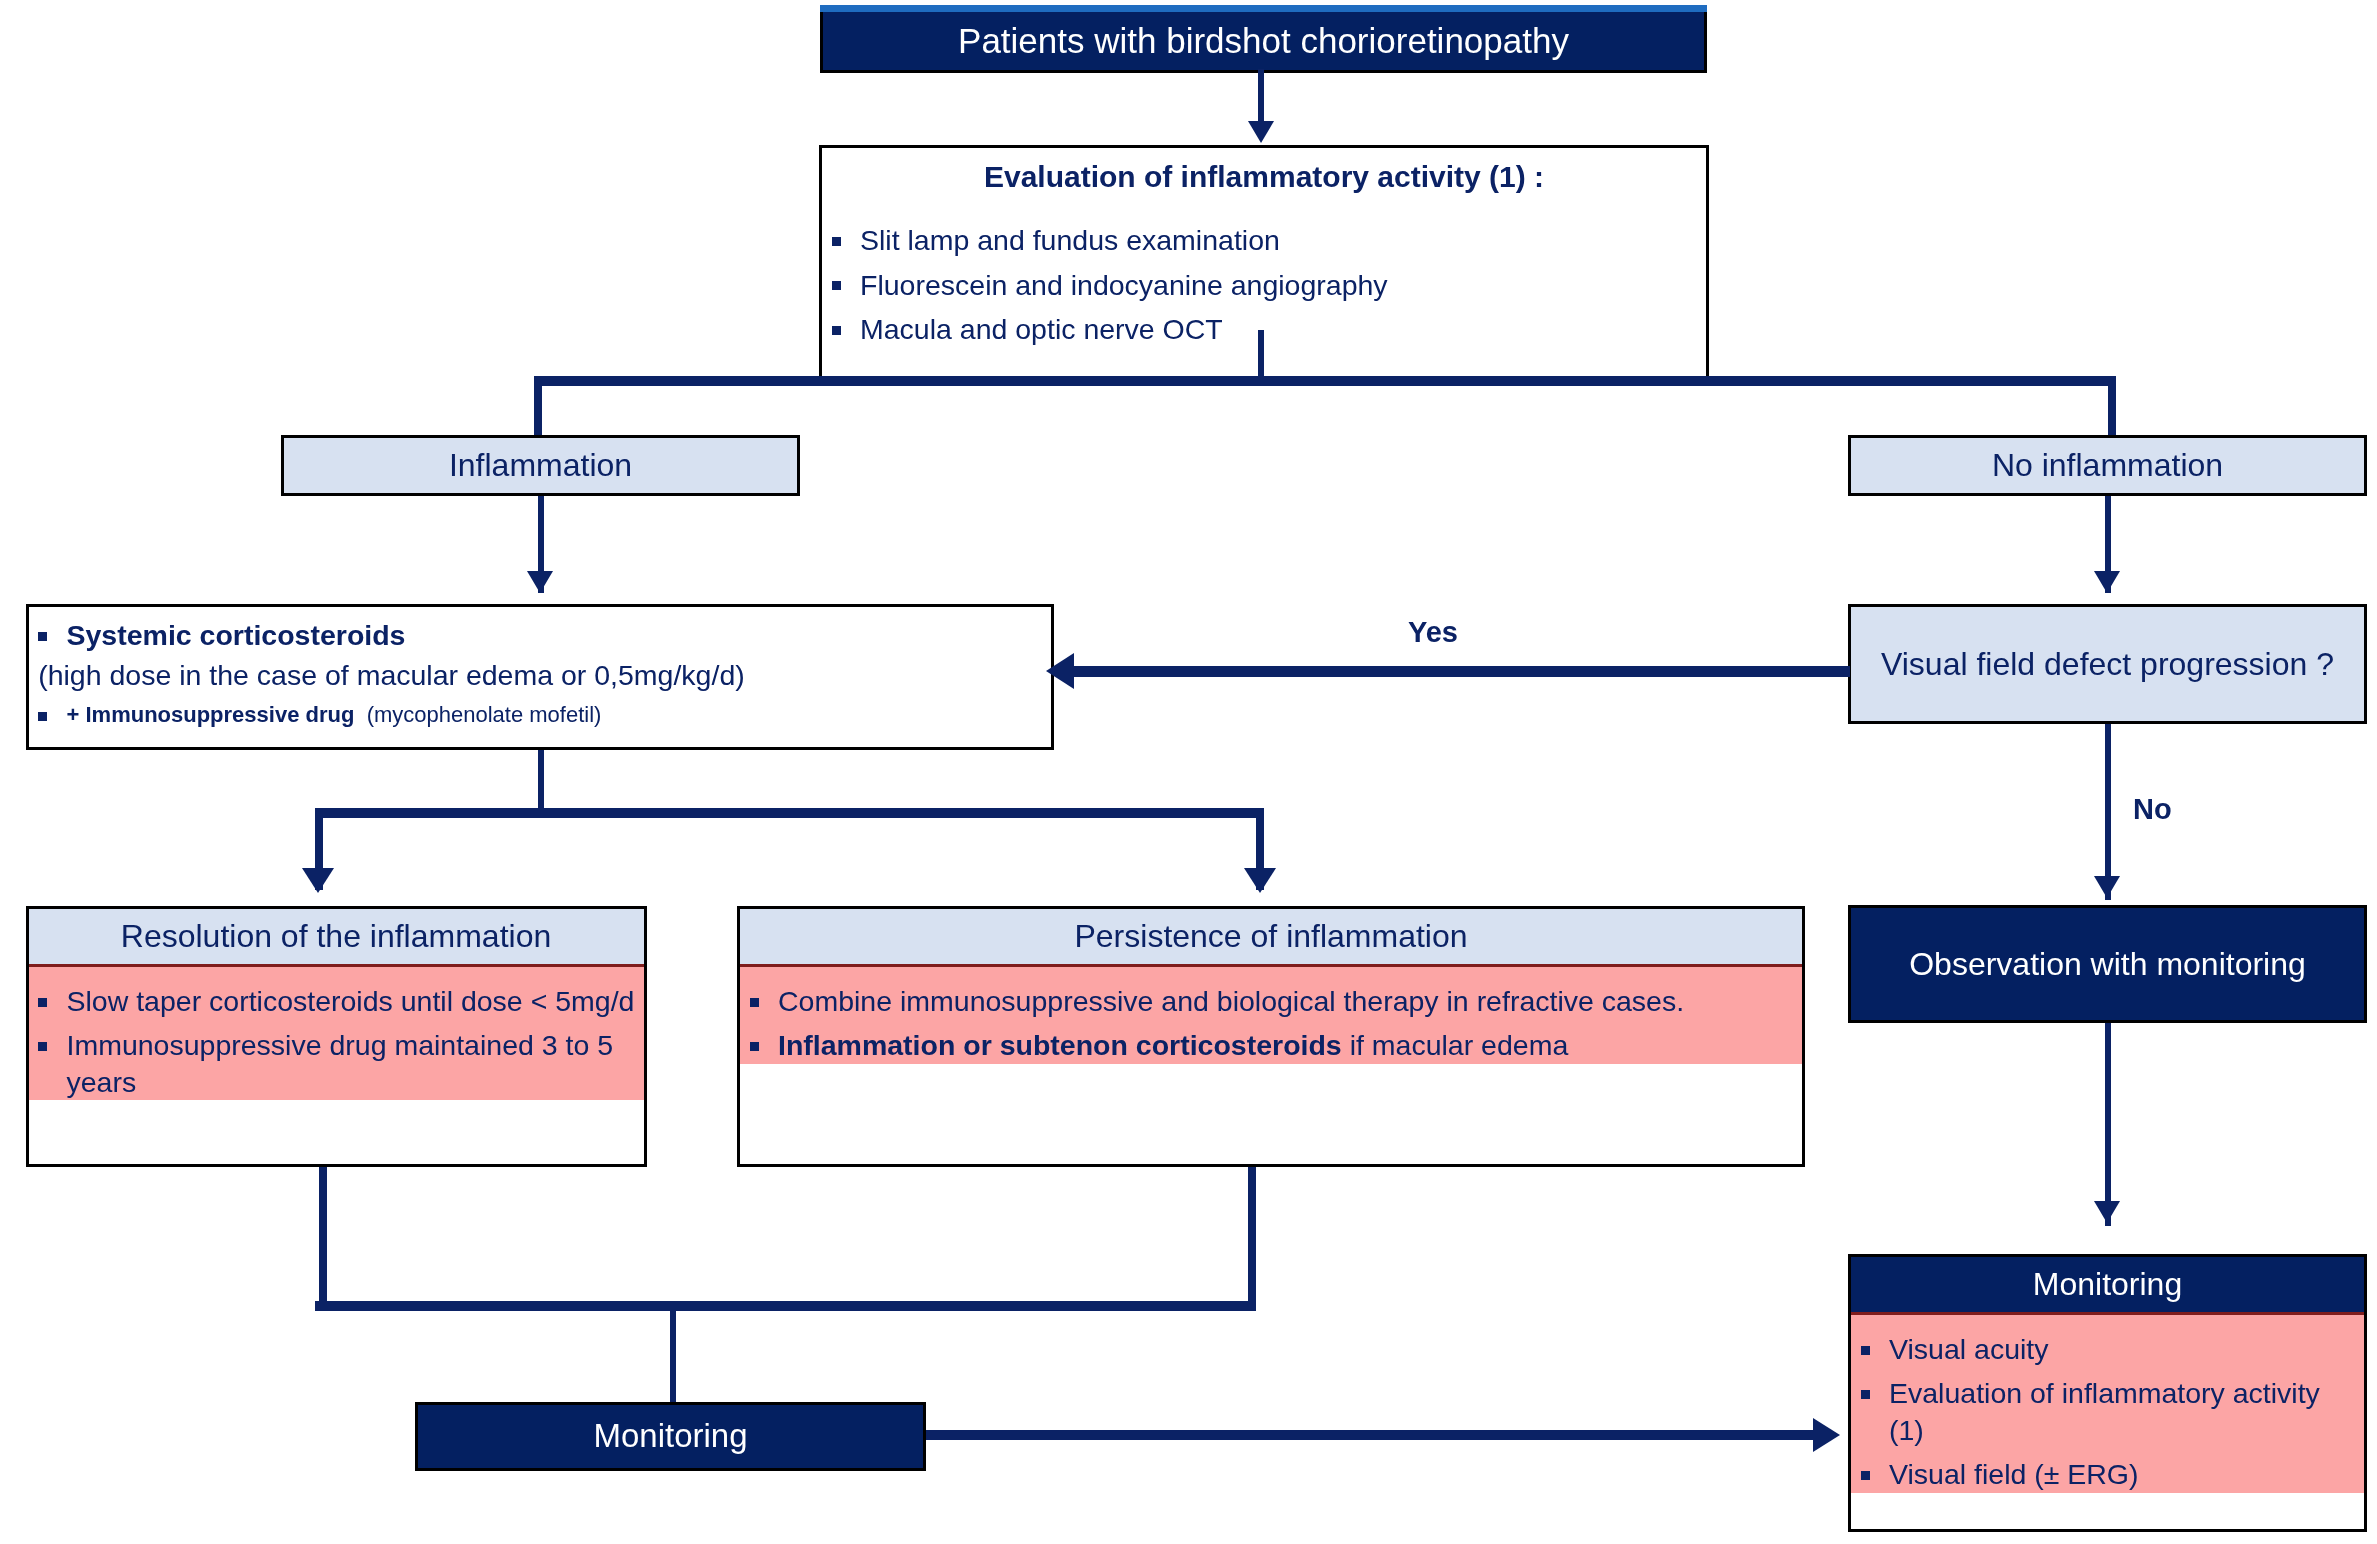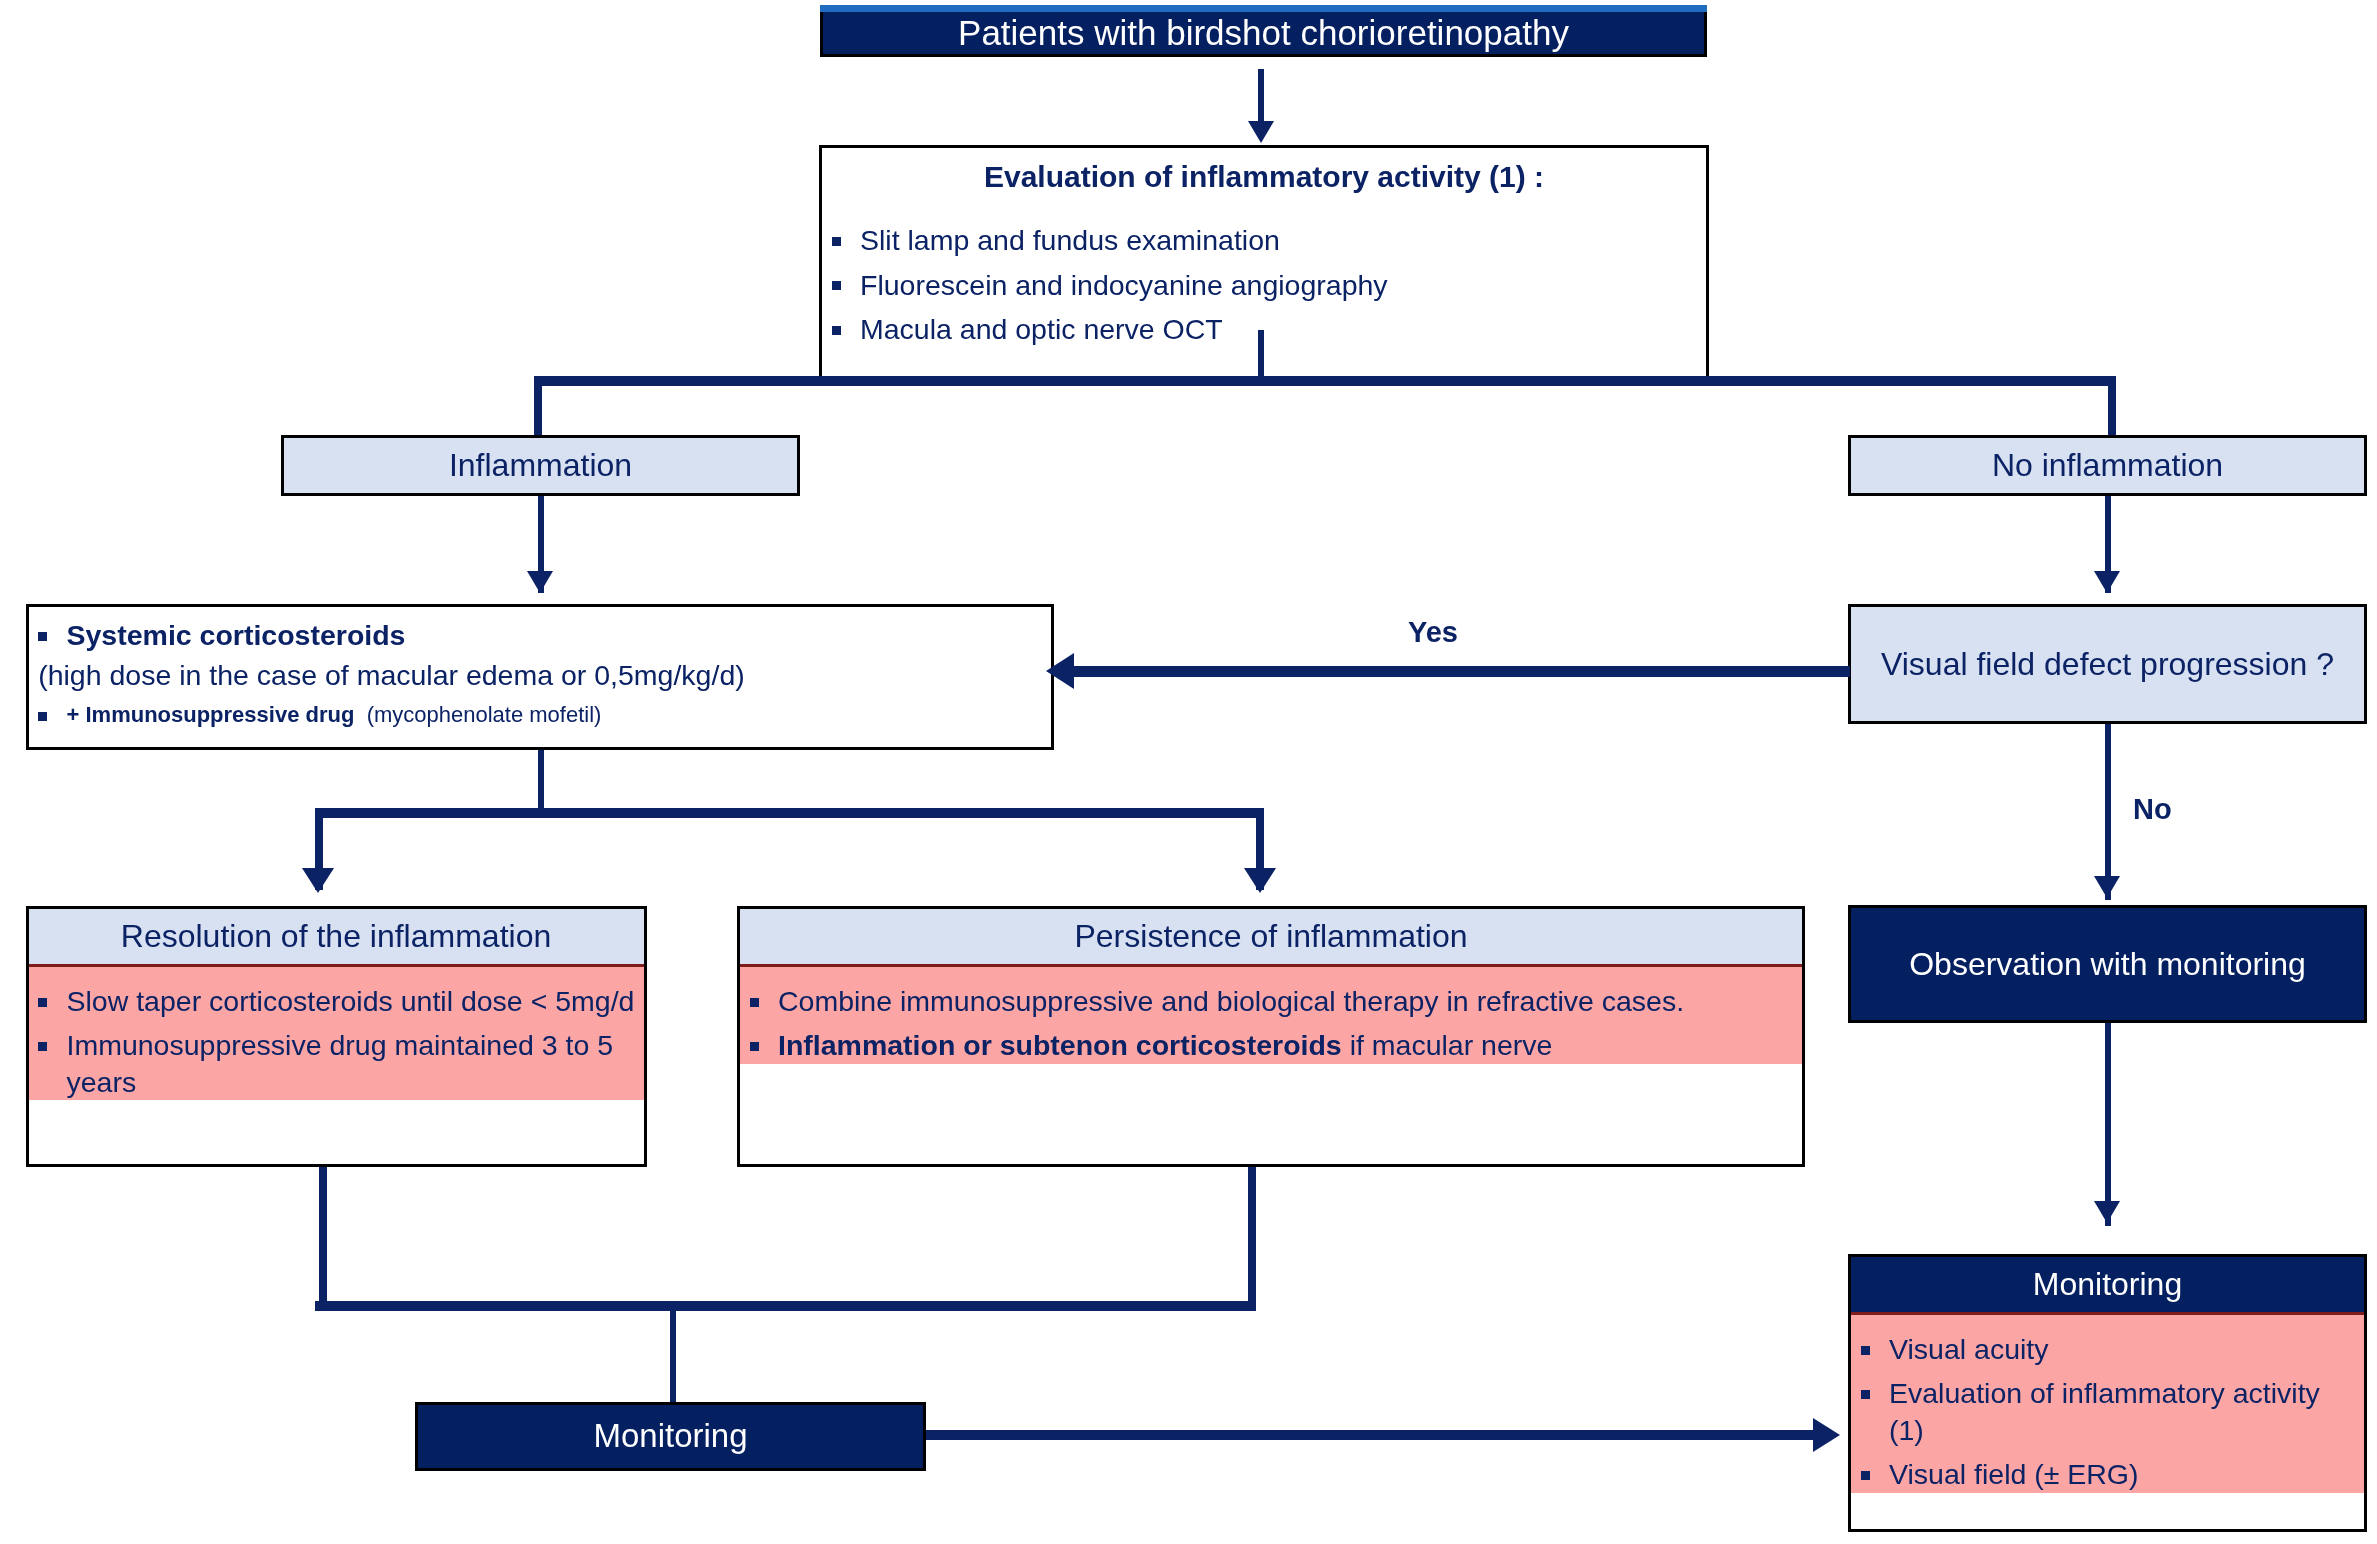--- a/index.html
+++ b/index.html
@@ -131,21 +131,21 @@
     position: absolute;
     background: #1f6cc0;
   }
 </style>
 </head>
 <body>
 
 <div id="canvas">
 
   <div class="top-accent" style="left:820px; top:4.9px; width:887px; height:7.3px;"></div>
-  <div class="box navy center" style="left:820px; top:12px; width:887px; height:45px; font-size:35px; border-top:none;">
+  <div class="box navy center" style="left:820px; top:12px; width:887px; height:61px; font-size:35px; border-top:none;">
     <span>Patients with birdshot chorioretinopathy</span>
   </div>
 
   <div class="vline" style="left:1258px; top:69px; width:5.5px; height:67px;"></div>
   <div class="arrow-down" style="left:1248px; top:121px;"></div>
 
   <div class="box white" style="left:819px; top:145px; width:890px; height:235px;">
     <div class="bold" style="text-align:center; font-size:30px; padding-top:9.7px;">Evaluation of inflammatory activity (1) :</div>
     <ul class="blist" style="margin-top:26px; font-size:28.5px;">
       <li><span>Slit lamp and fundus examination</span></li>
@@ -218,21 +218,21 @@
         <li><span>Immunosuppressive drug maintained 3 to 5 years</span></li>
       </ul>
     </div>
   </div>
 
   <div class="box white" style="left:737px; top:906px; width:1068px; height:261px; padding:0;">
     <div class="hdr" style="height:58px; font-size:32px;">Persistence of inflammation</div>
     <div class="bodywrap" style="padding:16px 9.7px 0 0;">
       <ul class="blist" style="font-size:28.5px;">
         <li><span>Combine immunosuppressive and biological therapy in refractive cases.</span></li>
-        <li><span class="bold">Inflammation or subtenon corticosteroids</span><span> if macular nerve</span></li>
+        <li><span class="bold">Inflammation or subtenon corticosteroids</span><span> if macular edema</span></li>
       </ul>
     </div>
   </div>
 
   <div class="box navy center" style="left:1848px; top:905px; width:519px; height:118px; font-size:32px; padding:0 18px;">
     <span>Observation with monitoring</span>
   </div>
 
   <div class="vline" style="left:2105px; top:1023px; width:5.5px; height:203px;"></div>
   <div class="arrow-down" style="left:2094px; top:1201px;"></div>

